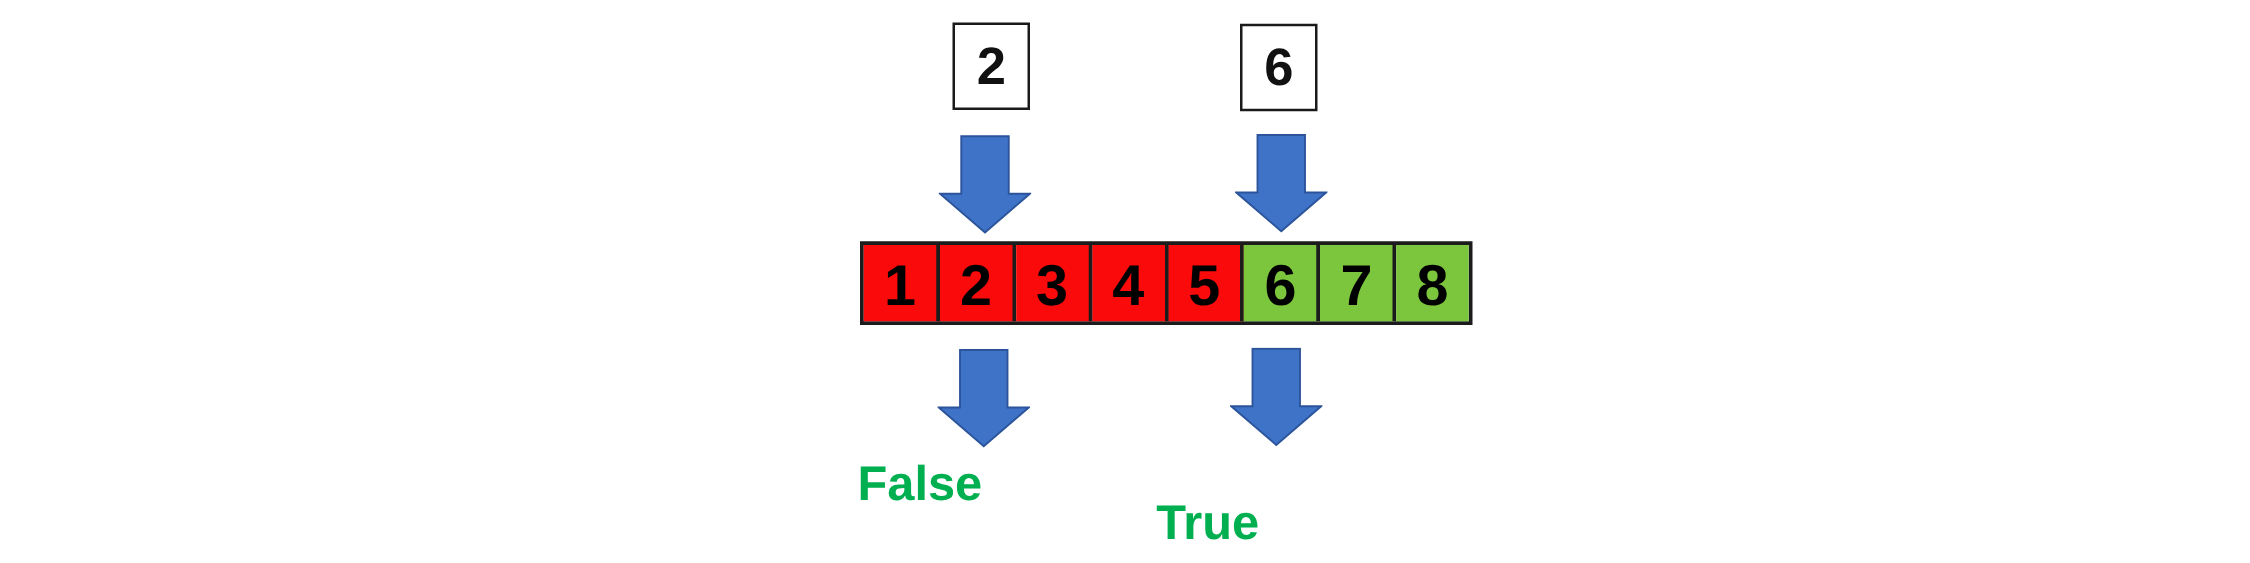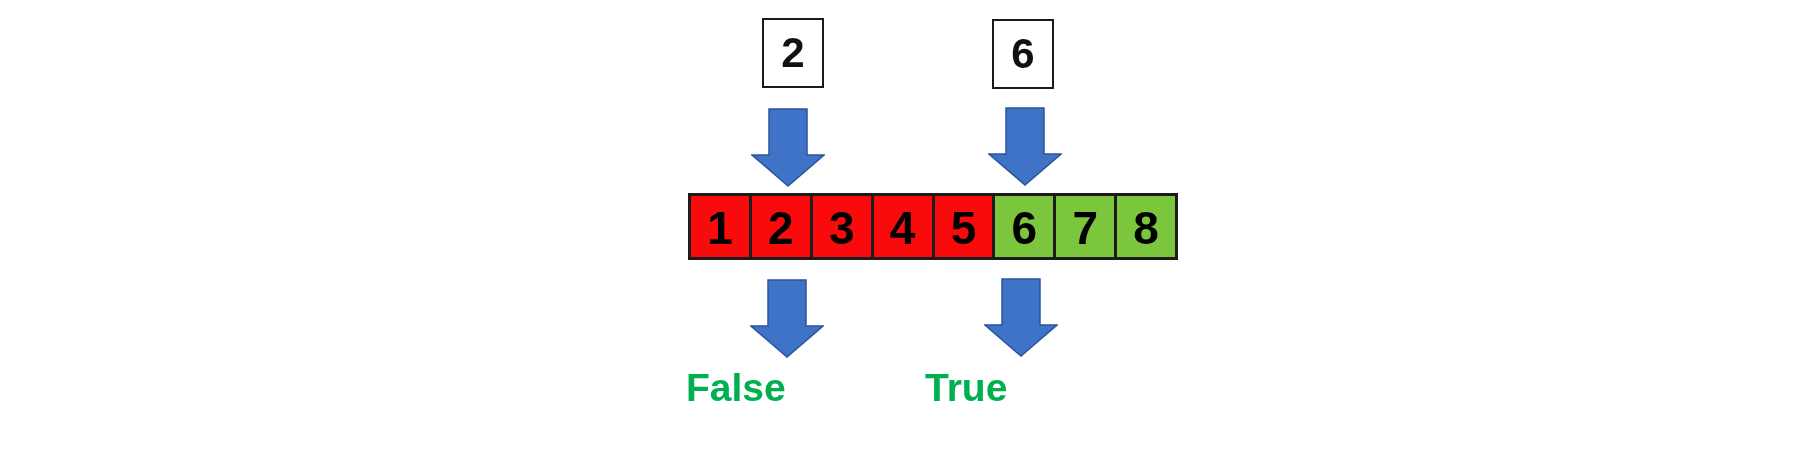--- a/index.html
+++ b/index.html
@@ -83,21 +83,21 @@
     position: absolute;
     top: 368px;
     width: 200px;
     text-align: left;
     font-size: 39px;
     font-weight: bold;
     color: var(--result-text, #00b050);
     line-height: 1;
   }
   #result-label-left  { left: 686px; }
-  #result-label-right { left: 925px; }
+  #result-label-right { left: 925px; margin-top: 31px; }
 </style>
 </head>
 <body>
 
 <div id="canvas">
 
   <div class="query-box" id="query-box-left">
     <span>2</span>
   </div>
   <div class="query-box" id="query-box-right">

